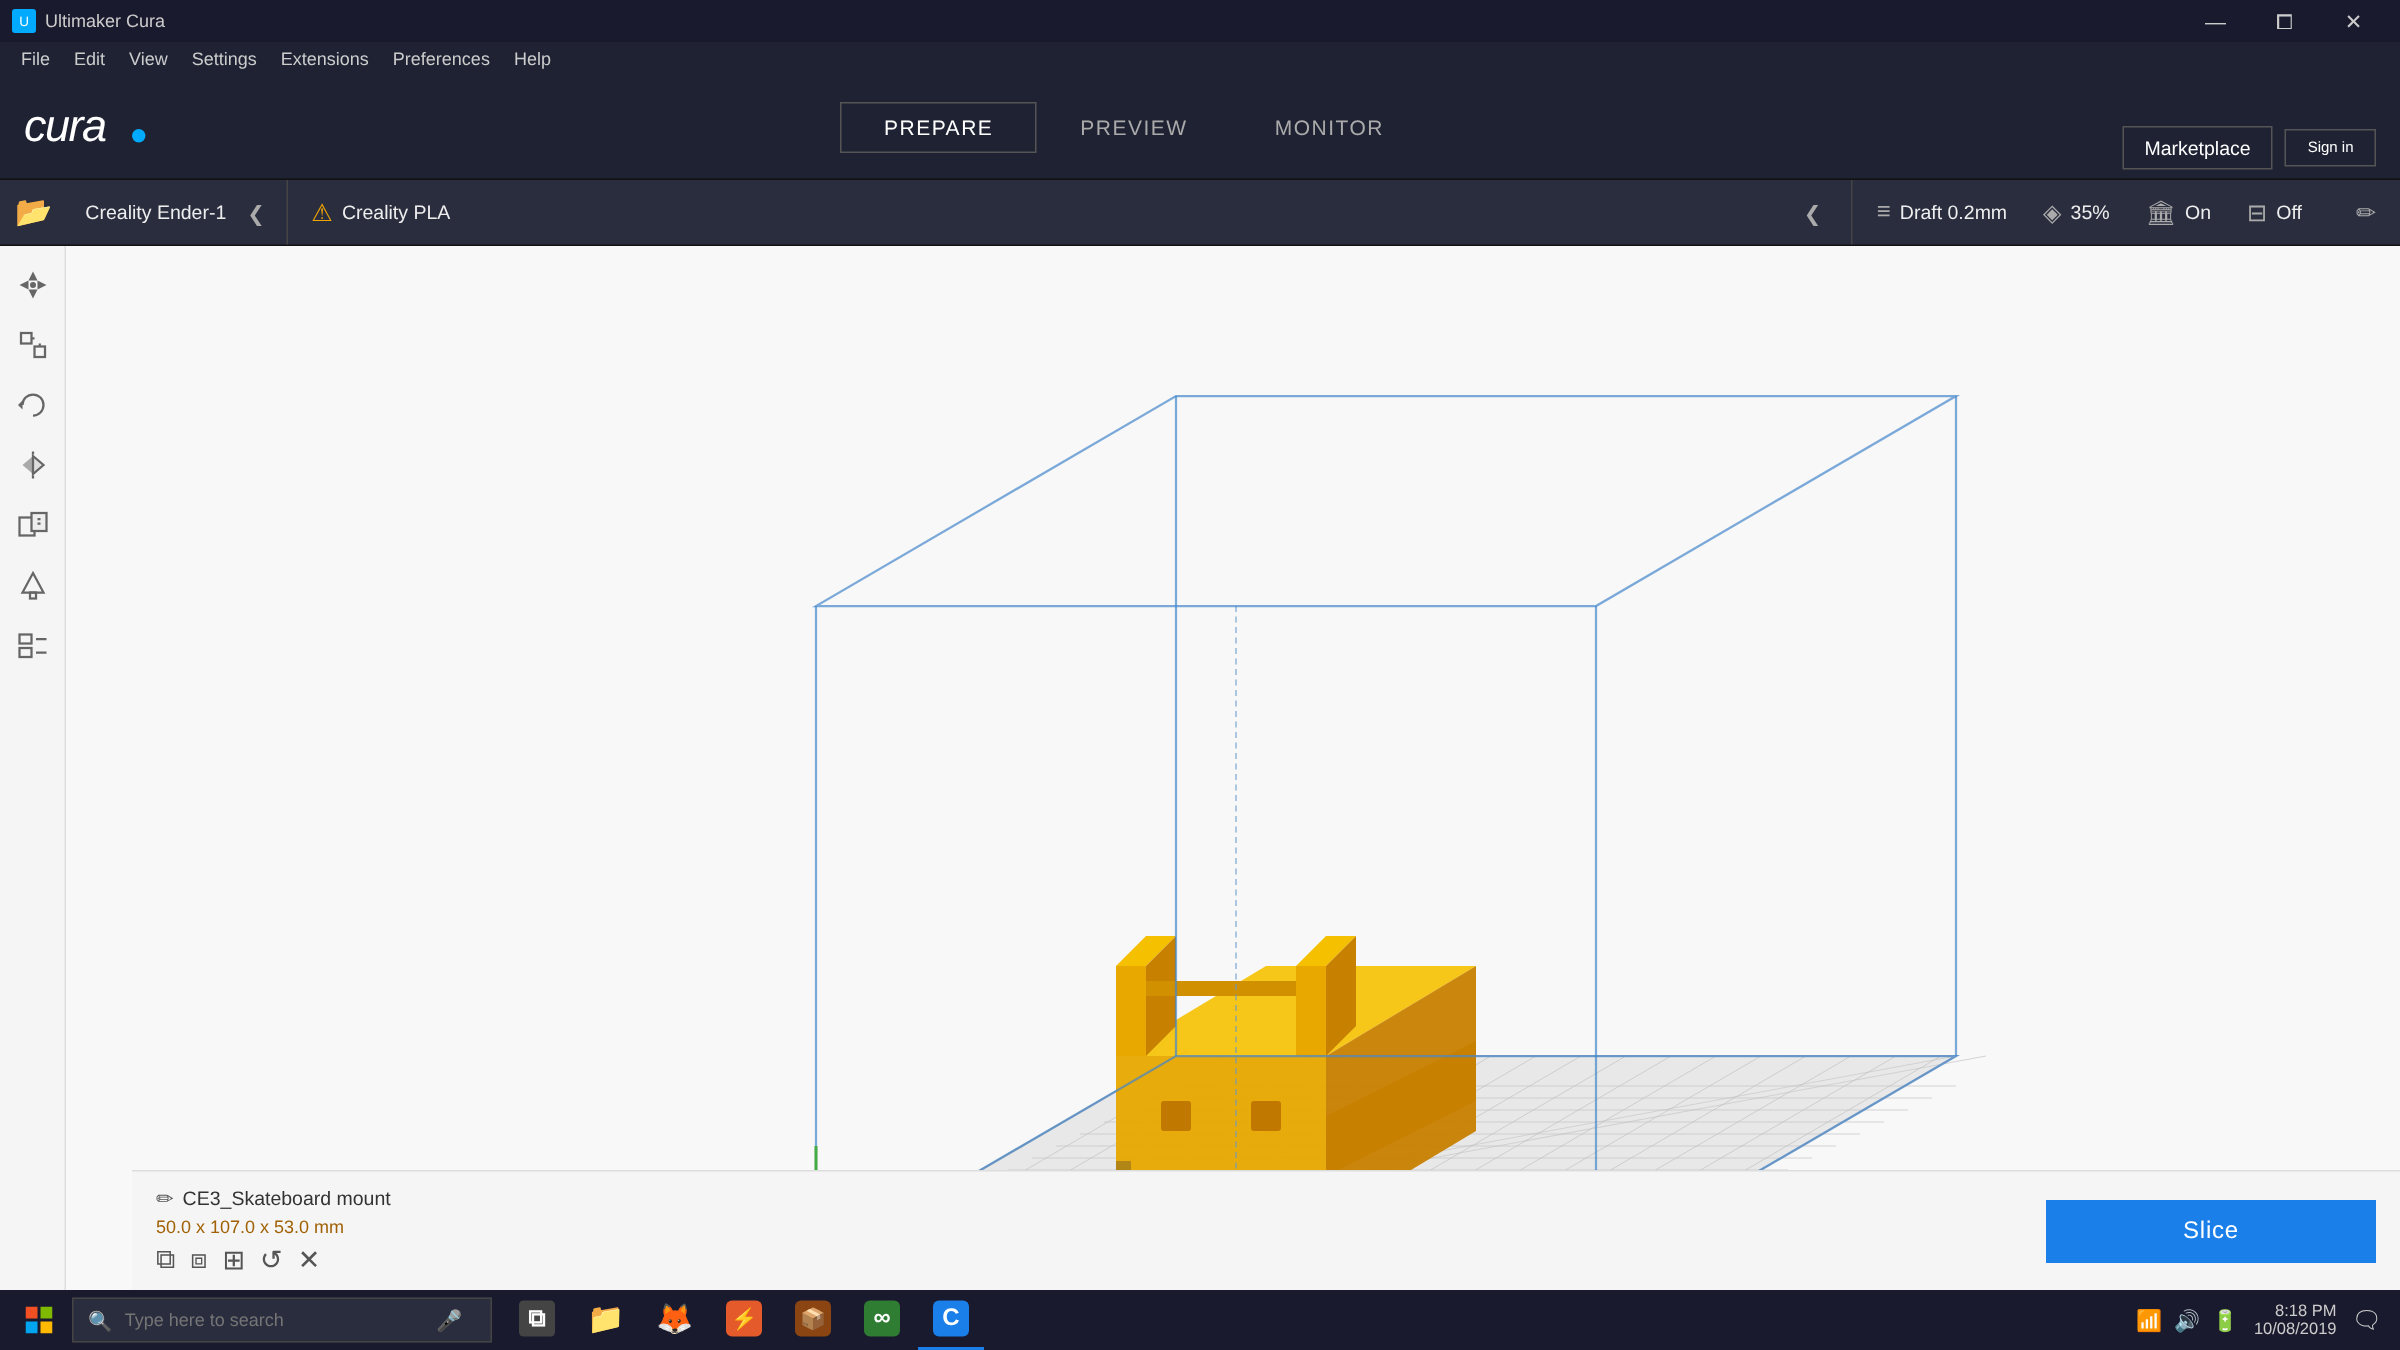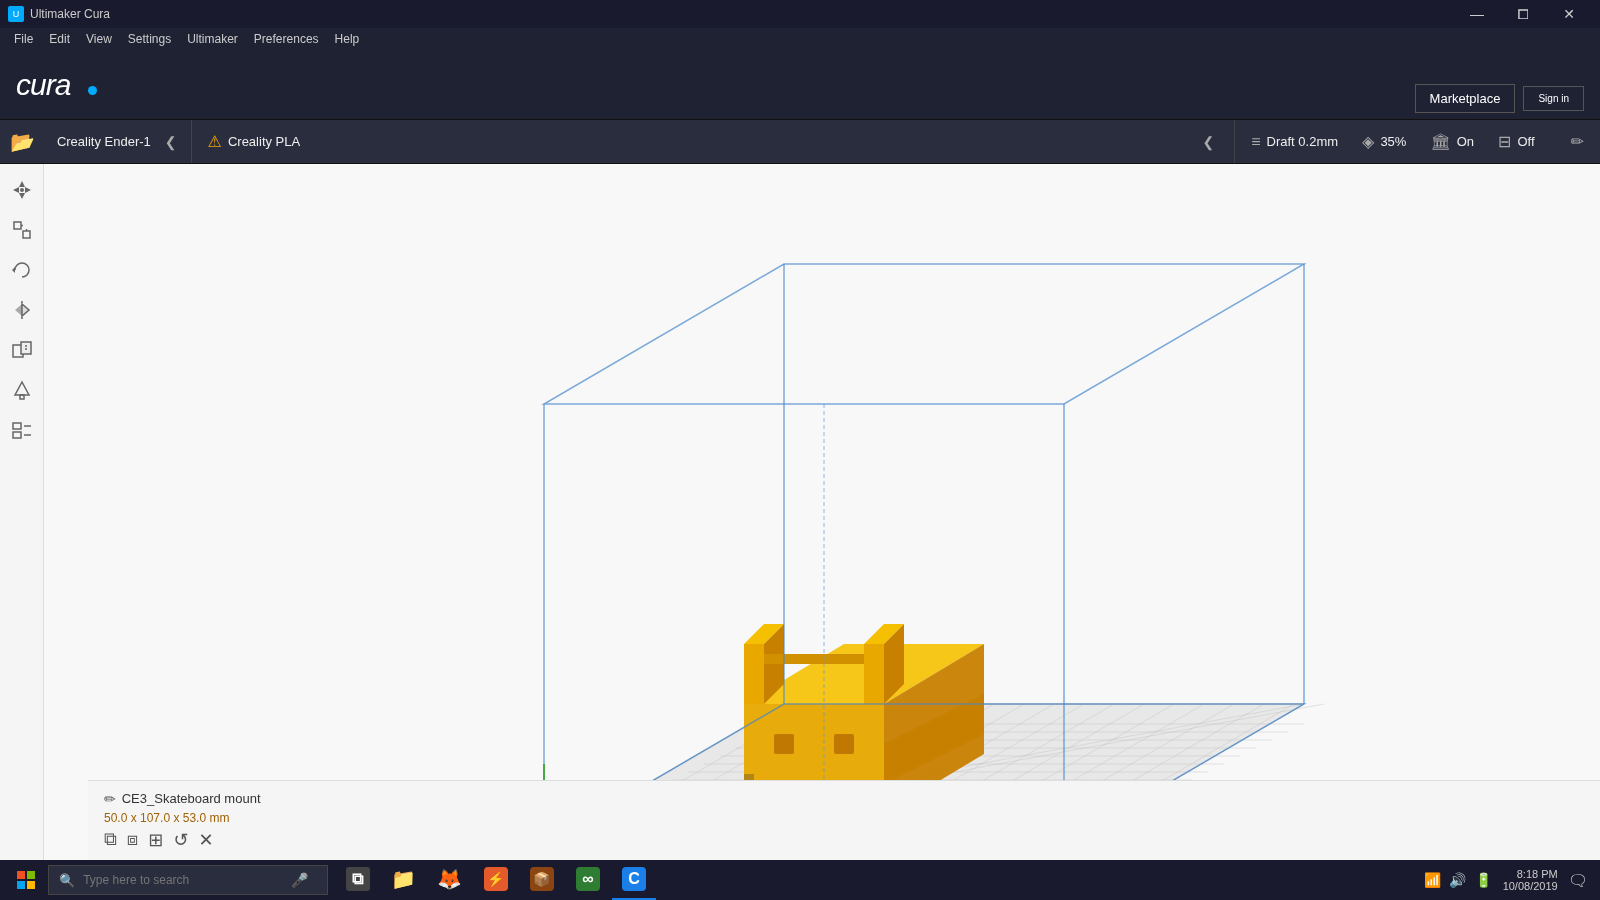--- a/index.html
+++ b/index.html
@@ -241,31 +241,36 @@
     <span>⧠</span>
     <span class="close-btn">✕</span>
   </div>
 </div>
 
 <div id="menubar">
   <span class="menu-item">File</span>
   <span class="menu-item">Edit</span>
   <span class="menu-item">View</span>
   <span class="menu-item">Settings</span>
-  <span class="menu-item">Ultimaker</span>
+  <span class="menu-item">Extensions</span>
   <span class="menu-item">Preferences</span>
   <span class="menu-item">Help</span>
 </div>
 
 <div id="toolbar">
   <div class="logo">
     <span class="cura-text" style="font-style:italic; color:#fff; font-size:30px; font-weight:300;">cura</span>
     <span class="dot" style="display:inline-block; width:9px; height:9px; background:#00aaff; border-radius:50%; margin-left:3px; margin-bottom:-4px;"></span>
   </div>
 
+  <div class="nav-tabs">
+    <div class="nav-tab active">PREPARE</div>
+    <div class="nav-tab">PREVIEW</div>
+    <div class="nav-tab">MONITOR</div>
+  </div>
 
   <div class="toolbar-right">
     <button class="marketplace-btn">Marketplace</button>
     <button class="signin-btn">Sign in</button>
   </div>
 </div>
 
 <div id="subtoolbar">
   <div class="subtoolbar-left">
     <span class="folder-icon">📂</span>
@@ -467,20 +472,21 @@
         </div>
         <div class="model-dims">50.0 x 107.0 x 53.0 mm</div>
         <div class="model-actions">
           <span class="model-action-btn">⧉</span>
           <span class="model-action-btn">⧈</span>
           <span class="model-action-btn">⊞</span>
           <span class="model-action-btn">↺</span>
           <span class="model-action-btn">✕</span>
         </div>
       </div>
+      <button class="slice-btn">Slice</button>
     </div>
   </div>
 </div>
 
 <div id="taskbar">
   <div class="taskbar-start">
     <svg viewBox="0 0 18 18" fill="#fff">
       <rect x="0" y="0" width="8" height="8" fill="#f25022"></rect>
       <rect x="10" y="0" width="8" height="8" fill="#7fba00"></rect>
       <rect x="0" y="10" width="8" height="8" fill="#00a4ef"></rect>

